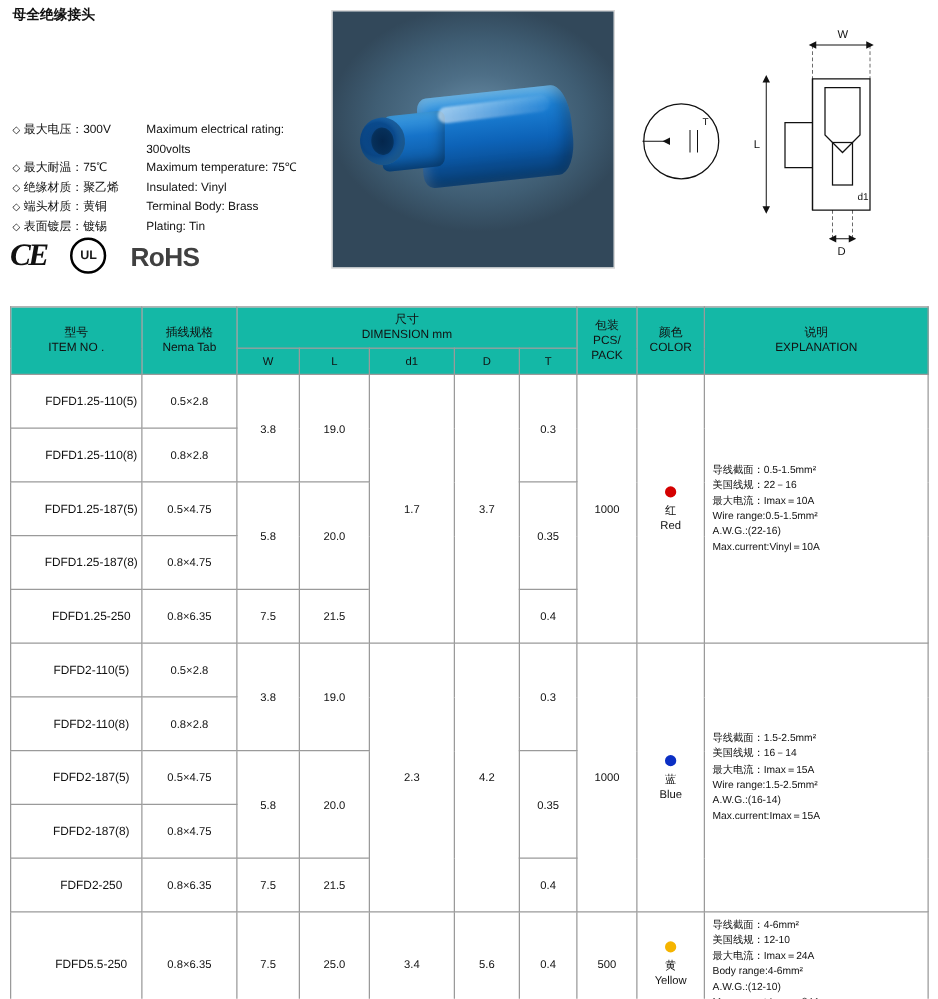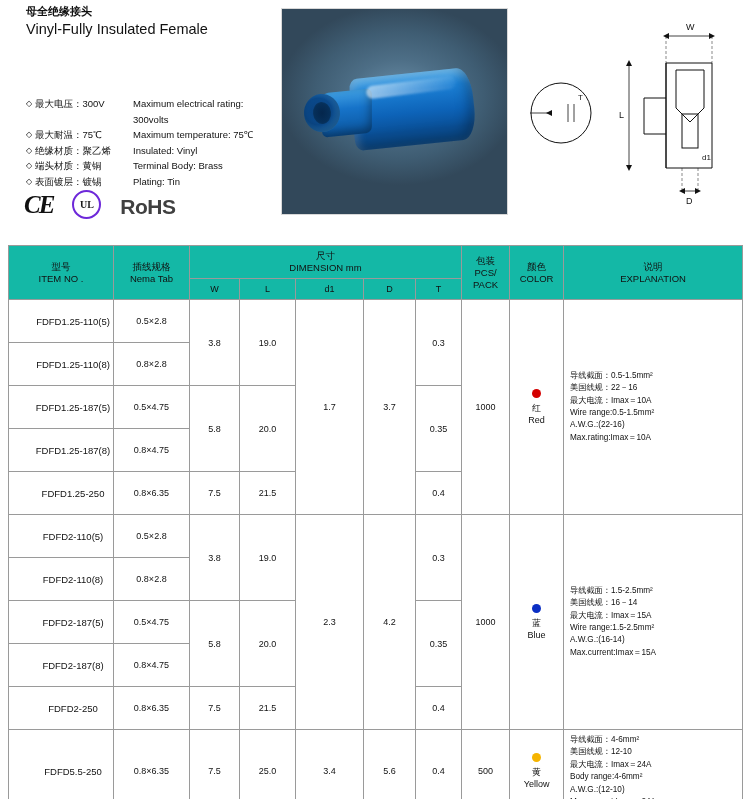--- a/index.html
+++ b/index.html
@@ -10,21 +10,20 @@
     color:#1a1a1a;
     position:relative;
     overflow:hidden;
   }
   
   .header{
     position:relative;
     height:225px;
     padding:8px 10px 0 0;
     box-sizing:border-box;
-    margin-left:16px;
   }
   .title-block{
     position:absolute;left:10px;top:4px;width:250px;
   }
   .title-cn{font-size:11px;font-weight:bold;color:#111;margin-bottom:2px;}
   .title-en{font-size:14.5px;line-height:17px;color:#111;}
   .spec-list{
     position:absolute;left:10px;top:96px;width:255px;
   }
   .spec-row{
@@ -38,23 +37,23 @@
   .spec-en{flex:1;}
   .cert-row{
     position:absolute;left:8px;top:190px;
     display:flex;align-items:flex-end;gap:19px;
   }
   .ce-mark{
     font-size:25px;font-weight:bold;font-style:italic;
     font-family:"Liberation Serif", serif;letter-spacing:-2px;color:#111;
   }
   .c-ul{
-    width:25px;height:25px;border:2px solid #6d28d9;border-radius:50%;
+    width:25px;height:25px;border:2px solid #000000;border-radius:50%;
     display:flex;align-items:center;justify-content:center;
-    font-size:10px;font-weight:bold;font-family:Liberation Serif, serif;
+    font-size:10px;font-weight:bold;font-family:Liberation Sans, sans-serif;
   }
   .rohs{
     font-size:21px;font-weight:bold;color:#404040;letter-spacing:-0.5px;
   }
   
   .photo{
     position:absolute;left:265px;top:8px;width:225px;height:205px;
     background:#ffffff;border:1px solid #d8d8d8;overflow:hidden;
   }
   .photo-inner{
@@ -130,21 +129,20 @@
   }
 </style>
 </head>
 <body>
 
 <div class="header">
 
   <div class="title-block">
     <div class="title-cn">母全绝缘接头</div>
     <div class="title-en">
-      <div>Vinyl-Fully Insulated Female</div>
     </div>
   </div>
 
   <div class="spec-list">
     <div class="spec-row">
       <span class="spec-bullet">◇</span>
       <span class="spec-cn">最大电压：300V</span>
       <span class="spec-en">Maximum electrical rating: 300volts</span>
     </div>
     <div class="spec-row">
@@ -294,21 +292,21 @@
         <span class="dot" style="background:#d40000"></span>
         <span>红</span><br>
         <span>Red</span>
       </td>
       <td rowspan="5" class="expl">
         <div>导线截面：0.5-1.5mm²</div>
         <div>美国线规：22－16</div>
         <div>最大电流：Imax＝10A</div>
         <div>Wire range:0.5-1.5mm²</div>
         <div>A.W.G.:(22-16)</div>
-        <div>Max.rating:Imax＝10A</div>
+        <div>Max.current:Vinyl＝10A</div>
       </td>
     </tr>
     <tr>
       <td class="item">FDFD1.25-110(8)</td>
       <td class="nema">0.8×2.8</td>
     </tr>
     <tr>
       <td class="item">FDFD1.25-187(5)</td>
       <td class="nema">0.5×4.75</td>
       <td rowspan="2">5.8</td>

